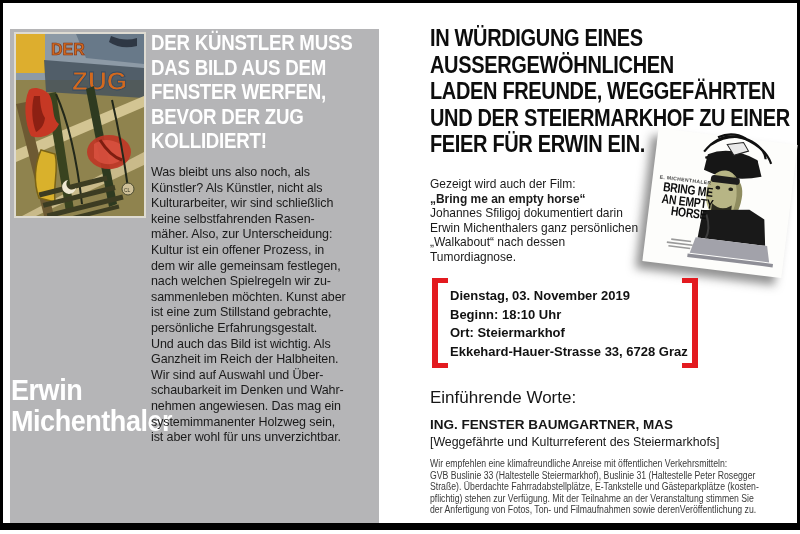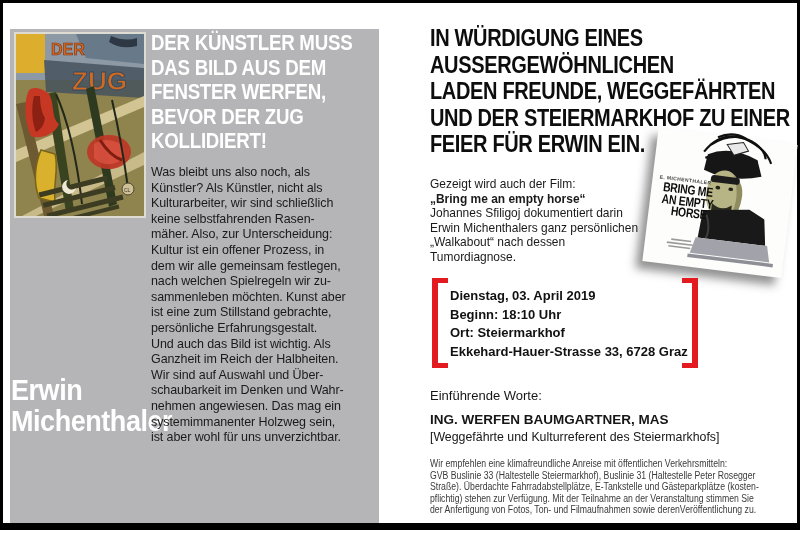--- a/index.html
+++ b/index.html
@@ -29,21 +29,21 @@
   .cover-title{position:absolute;left:0;top:52px;width:58px;text-align:right;color:#0c0c0c;font-weight:700;
         font-size:13px;line-height:11.5px;letter-spacing:-0.3px;white-space:pre;
         transform:scaleX(0.8);transform-origin:100% 0;}
   
   #event-block{left:432px;top:278px;width:266px;height:90px;z-index:4;}
   .bracket{position:absolute;top:0;width:16px;height:90px;box-sizing:border-box;border-top:5px solid #e31a1f;border-bottom:5px solid #e31a1f;}
   .bracket.l{left:0;border-left:6px solid #e31a1f;}
   .bracket.r{right:0;border-right:6px solid #e31a1f;}
   .event-text{position:absolute;left:18px;top:9px;color:#111;font-weight:700;font-size:13px;line-height:18.5px;white-space:pre;}
   #speaker-block{left:430px;top:388px;z-index:4;color:#161616;}
-  #speaker-block .lbl{font-size:13px;}
+  #speaker-block .lbl{font-size:17px;}
   #speaker-block .nm{font-size:13.5px;font-weight:700;margin-top:9px;}
   #speaker-block .rl{font-size:13px;margin-top:2px;white-space:pre;transform:scaleX(0.95);transform-origin:0 0;}
   #footnote{left:430px;top:458px;z-index:4;color:#3a3a3a;font-size:10px;line-height:11.6px;
         white-space:pre;transform:scaleX(0.87);transform-origin:0 0;}
 </style>
 </head>
 <body>
 
 <div id="page">
 
@@ -158,29 +158,29 @@
   <div id="film-block" class="abs"><span>Gezeigt wird auch der Film:</span>
 <span class="film-title">„Bring me an empty horse“</span>
 <span>Johannes Sfiligoj dokumentiert darin
 Erwin Michenthalers ganz persönlichen
 „Walkabout“ nach dessen
 Tumordiagnose.</span></div>
 
   <div id="event-block" class="abs">
     <div class="bracket l"></div>
     <div class="bracket r"></div>
-    <div class="event-text"><span>Dienstag, 03. April 2019</span>
+    <div class="event-text"><span>Dienstag, 03. November 2019</span>
 <span>Beginn: 18:10 Uhr</span>
 <span>Ort: Steiermarkhof</span>
 <span>Ekkehard-Hauer-Strasse 33, 6728 Graz</span></div>
   </div>
 
   <div id="speaker-block" class="abs">
     <div class="lbl">Einführende Worte:</div>
-    <div class="nm">ING. WERFEN BAUMGARTNER, MAS</div>
+    <div class="nm">ING. FENSTER BAUMGARTNER, MAS</div>
     <div class="rl">[Weggefährte und Kulturreferent des Steiermarkhofs]</div>
   </div>
 
   <div id="footnote" class="abs">Wir empfehlen eine klimafreundliche Anreise mit öffentlichen Verkehrsmitteln:
 GVB Buslinie 33 (Haltestelle Steiermarkhof), Buslinie 31 (Haltestelle Peter Rosegger
 Straße). Überdachte Fahrradabstellplätze, E-Tankstelle und Gästeparkplätze (kosten-
 pflichtig) stehen zur Verfügung. Mit der Teilnahme an der Veranstaltung stimmen Sie
 der Anfertigung von Fotos, Ton- und Filmaufnahmen sowie derenVeröffentlichung zu.</div>
 
 </div>

